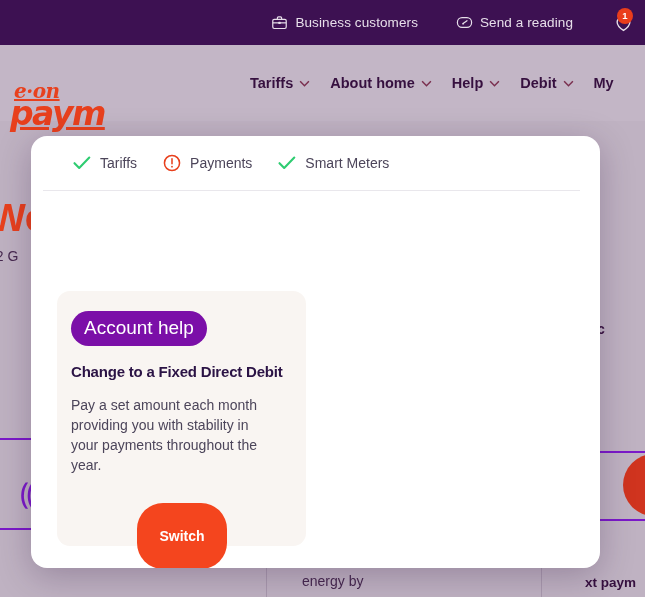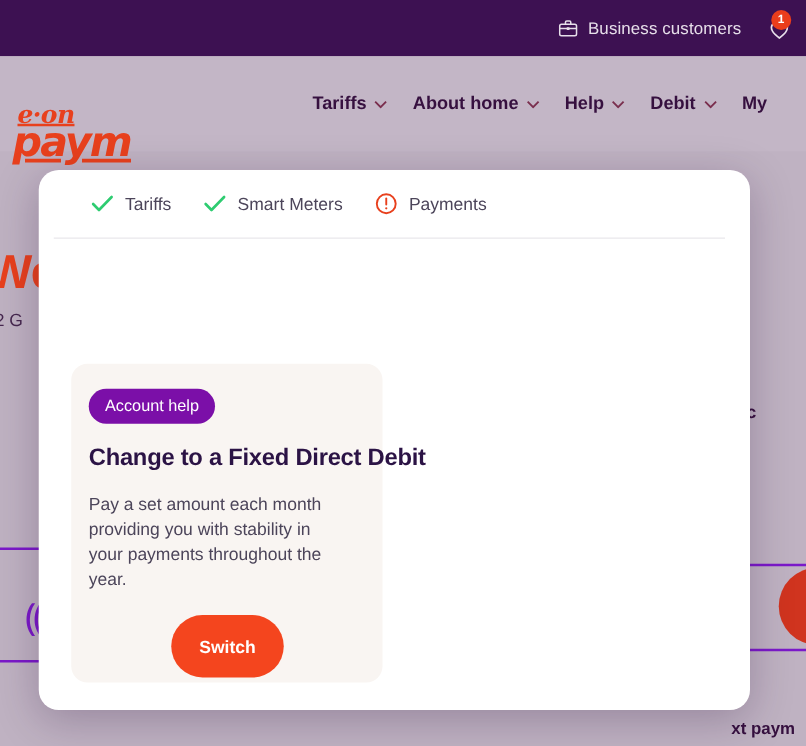--- a/index.html
+++ b/index.html
@@ -12,21 +12,21 @@
   body { position: relative; background: #bfb2c2; }
 
   
   .page { position: absolute; inset: 0; }
 
   
   .topbar {
     position: absolute; top: 0; left: 0; width: 645px; height: 45px;
     background: #3d1152;
     display: flex; align-items: center; justify-content: flex-end;
-    padding-right: 8px; gap: 18px;
+    padding-right: 8px; gap: 38px;
   }
   .topbar-link {
     display: flex; align-items: center; gap: 7px;
     color: #e7dfea; font-size: 13.5px; letter-spacing: .1px;
     text-decoration: none; white-space: nowrap;
   }
   .topbar-ico { width: 17px; height: 17px; display: block; }
   .heart-wrap { position: relative; width: 26px; height: 26px; }
   .heart-wrap svg { position: absolute; left: 3px; top: 5px; }
   .badge {
@@ -171,36 +171,36 @@
   
   .promo {
     position: absolute; left: 26px; top: 155px;
     width: 249px; height: 255px;
     background: #f9f5f2; border-radius: 13px;
     padding: 20px 14px 0 14px;
   }
   .pill {
     display: inline-block;
     background: #7b0fa8; color: #fff;
-    font-size: 13px; border-radius: 20px;
+    font-size: 19px; border-radius: 20px;
     padding: 6px 13px 7px 13px;
   }
   .promo-title {
     margin-top: 17px;
-    font-size: 19px; font-weight: bold; color: #2b1345;
+    font-size: 15px; font-weight: bold; color: #2b1345;
     white-space: nowrap; letter-spacing: -.2px;
   }
   .promo-body {
     margin-top: 15px;
     font-size: 14px; line-height: 20px; color: #4c455a;
     width: 205px;
   }
   .switch-btn {
-    position: absolute; left: 80px; top: 201px;
-    width: 90px; height: 50px; border: none;
+    position: absolute; left: 80px; top: 212px;
+    width: 90px; height: 66px; border: none;
     border-radius: 26px; background: #f4451e;
     color: #fff; font-size: 14px; font-weight: bold;
     font-family: "Liberation Sans", sans-serif;
     cursor: pointer;
   }
 
   
   .car-next {
     position: absolute; right: 0; top: 325px;
     width: 22px; height: 66px; z-index: 12;
@@ -219,20 +219,30 @@
         <svg class="topbar-ico" viewBox="0 0 24 24" fill="none" stroke="#e7dfea" stroke-width="1.7">
           <rect x="2.5" y="7.5" width="19" height="13" rx="2"></rect>
           <path d="M9 7.5V5.5a1.5 1.5 0 011.5-1.5h3A1.5 1.5 0 0115 5.5v2"></path>
           <path d="M2.5 12.5h19"></path>
           <rect x="10.3" y="11" width="3.4" height="3" rx=".6" fill="#e7dfea" stroke="none"></rect>
         </svg>
       </span>
       <span>Business customers</span>
     </a>
 
+    <a class="topbar-link" href="#">
+      <span class="topbar-ico">
+        <svg class="topbar-ico" viewBox="0 0 24 24" fill="none" stroke="#e7dfea" stroke-width="1.7">
+          <rect x="2" y="5" width="20" height="14" rx="6.5"></rect>
+          <path d="M15.5 9.5L10.5 13.2" stroke-linecap="round"></path>
+          <circle cx="10" cy="13.6" r="1.3" fill="#e7dfea" stroke="none"></circle>
+        </svg>
+      </span>
+      <span>Send a reading</span>
+    </a>
 
     <a class="topbar-link" href="#">
       <span class="heart-wrap">
         <span class="badge">1</span>
         <svg width="19" height="18" viewBox="0 0 24 24" fill="none" stroke="#e7dfea" stroke-width="1.8">
           <path d="M12 20.5S3.5 15 3.5 9.2A4.7 4.7 0 0112 6.6a4.7 4.7 0 018.5 2.6C20.5 15 12 20.5 12 20.5z"></path>
         </svg>
       </span>
     </a>
   </div>
@@ -287,48 +297,53 @@
     <div class="right-circle"></div>
     <div class="right-line-b"></div>
 
     <div class="right-card-bottom">
       <div class="rcb-title">xt paym</div>
       <div>payme</div>
 
     </div>
   </div>
 
+  <div class="bottom-strip">
+    <div class="bs-div" style="left:266px"></div>
+    <div class="bs-div" style="left:541px"></div>
+    <div class="bs-text">energy by</div>
+  </div>
 </div>
 
 <div class="modal">
 
 
   <div class="status-row">
     <div class="status-item">
       <svg class="ico-check" viewBox="0 0 18 14" fill="none" stroke="#2ecc71" stroke-width="2.1" stroke-linecap="round" stroke-linejoin="round">
           <path d="M1.5 7.2L6.2 12 16.3 1.6"></path>
         </svg>
       <span class="status-label">Tariffs</span>
-    </div>
-
-    <div class="status-item">
-      <svg class="ico-check" viewBox="0 0 18 14" fill="none" stroke="#2ecc71" stroke-width="2.1" stroke-linecap="round" stroke-linejoin="round">
-          <path d="M1.5 7.2L6.2 12 16.3 1.6"></path>
-        </svg>
-      <span class="status-label">Smart Meters</span>
     </div>
 
     <div class="status-item">
       <svg class="ico-warn" viewBox="0 0 20 20" fill="none" stroke="#e8401d" stroke-width="1.7">
         <circle cx="10" cy="10" r="8.4"></circle>
         <path d="M10 5.4v5.3" stroke-linecap="round"></path>
         <circle cx="10" cy="14.1" r="1" fill="#e8401d" stroke="none"></circle>
       </svg>
       <span class="status-label">Payments</span>
     </div>
+
+    <div class="status-item">
+      <svg class="ico-check" viewBox="0 0 18 14" fill="none" stroke="#2ecc71" stroke-width="2.1" stroke-linecap="round" stroke-linejoin="round">
+          <path d="M1.5 7.2L6.2 12 16.3 1.6"></path>
+        </svg>
+      <span class="status-label">Smart Meters</span>
+    </div>
   </div>
 
   <div class="promo">
     <span class="pill">Account help</span>
     <div class="promo-title">Change to a Fixed Direct Debit</div>
     <div class="promo-body">Pay a set amount each month providing you with stability in your payments throughout the year.</div>
     <button class="switch-btn">Switch</button>
   </div>
 
   <button class="car-next">

